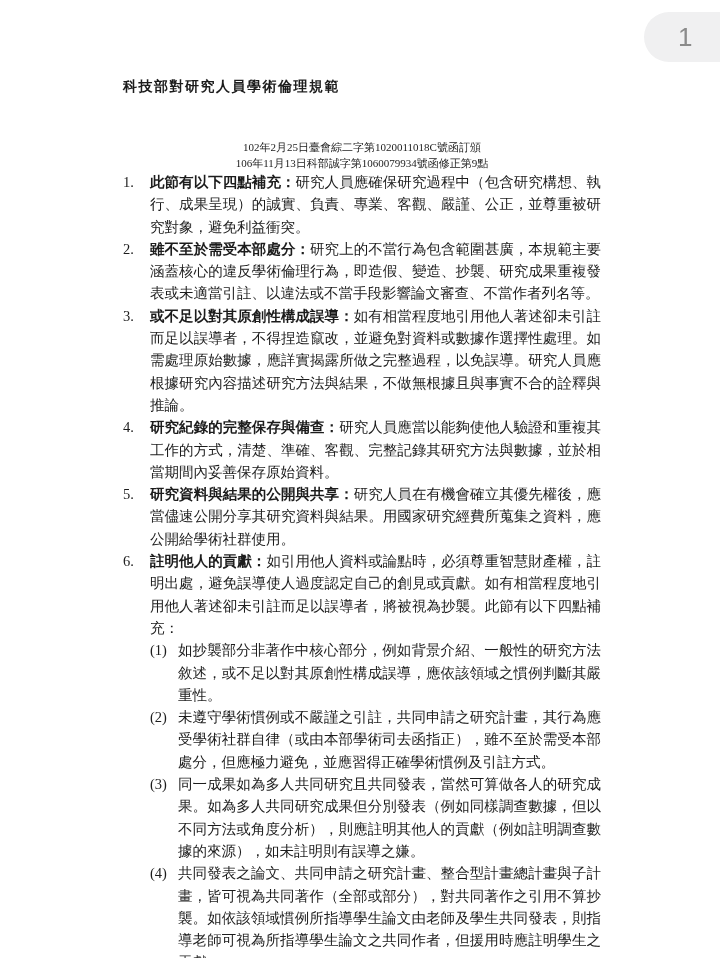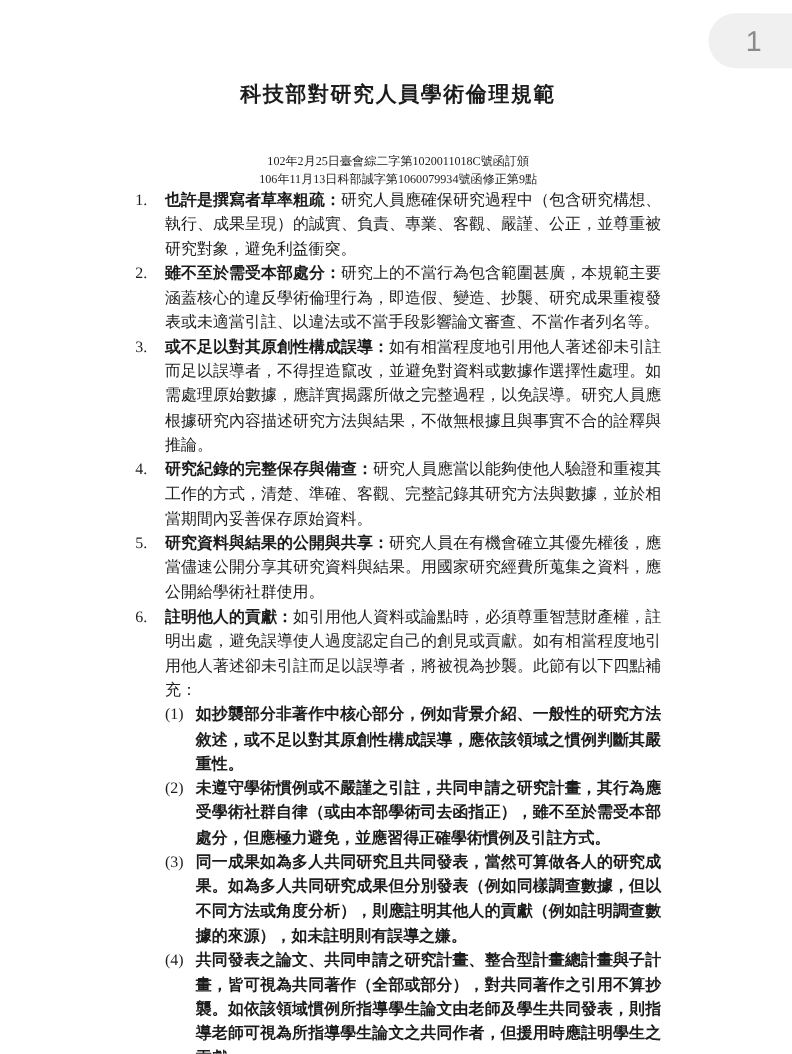--- a/index.html
+++ b/index.html
@@ -24,22 +24,22 @@
     font-size: 26px;
     font-family: "Liberation Sans", "DejaVu Sans", sans-serif;
   }
   .doc {
     position: absolute;
     left: 123px; top: 74px;
     width: 478px;
   }
   .title {
     margin: 0 0 41px 0;
-    text-align: center;
-    font-size: 19px;
+    text-align: left;
+    font-size: 14px;
     font-weight: bold;
     letter-spacing: 1.5px;
     line-height: 25px;
   }
   .promulgation {
     text-align: center;
     font-size: 11px;
     line-height: 14.5px;
     margin-bottom: 1px;
   }
@@ -62,41 +62,40 @@
     flex: none; width: 28px;
     font-size: 14.5px; line-height: 22.3px;
   }
   .subtext {
     flex: 1; min-width: 0;
     margin: 0;
     font-size: 14.5px;
     line-height: 22.3px;
     text-align: justify;
     text-justify: inter-character;
-    font-weight: bold;
   }
 </style>
 </head>
 <body>
 
 <div class="page-badge">1</div>
 
 <div class="doc">
 
   <h1 class="title">科技部對研究人員學術倫理規範</h1>
 
   <div>
     <div class="promulgation">102年2月25日臺會綜二字第1020011018C號函訂頒</div>
     <div class="promulgation">106年11月13日科部誠字第1060079934號函修正第9點</div>
   </div>
 
   <div class="item">
     <div class="num">1.</div>
     <div class="content">
-      <p class="para"><span class="hd">也許是撰寫者草率粗疏：</span><span>研究人員應確保研究過程中（包含研究構想、執行、成果呈現）的誠實、負責、專業、客觀、嚴謹、公正，並尊重被研究對象，避免利益衝突。</span></p>
+      <p class="para"><span class="hd">此節有以下四點補充：</span><span>研究人員應確保研究過程中（包含研究構想、執行、成果呈現）的誠實、負責、專業、客觀、嚴謹、公正，並尊重被研究對象，避免利益衝突。</span></p>
     </div>
   </div>
 
   <div class="item">
     <div class="num">2.</div>
     <div class="content">
       <p class="para"><span class="hd">雖不至於需受本部處分：</span><span>研究上的不當行為包含範圍甚廣，本規範主要涵蓋核心的違反學術倫理行為，即造假、變造、抄襲、研究成果重複發表或未適當引註、以違法或不當手段影響論文審查、不當作者列名等。</span></p>
     </div>
   </div>
 

